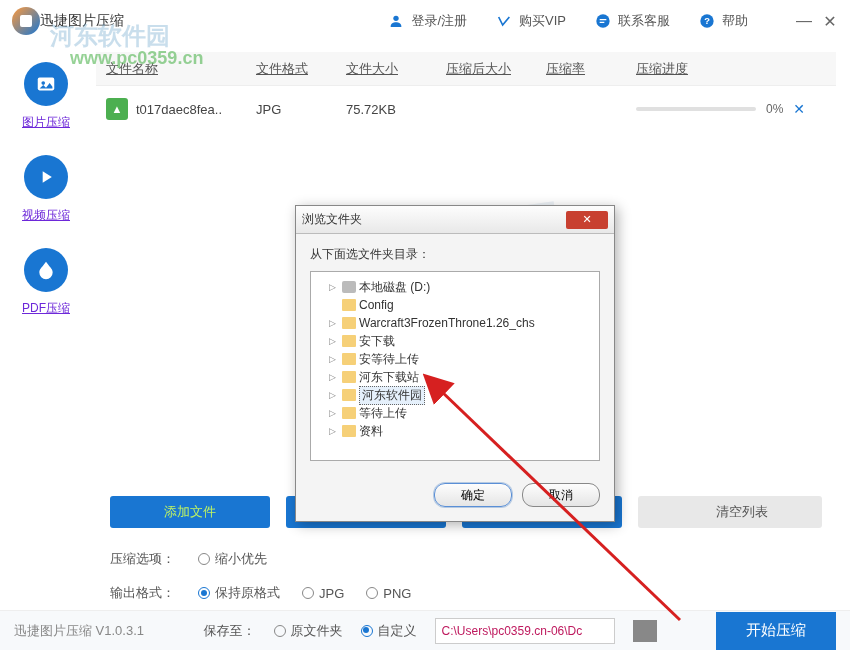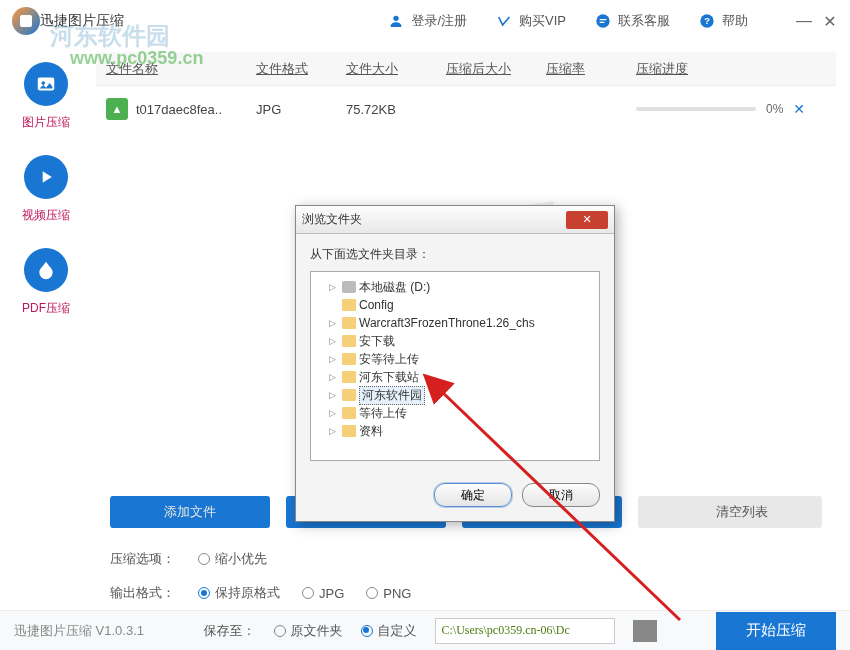--- a/index.html
+++ b/index.html
@@ -16,48 +16,48 @@
 .hlink.vip .ic { color: #1976d2; }
 .win-controls { display: flex; align-items: center; gap: 10px; margin-left: 20px; }
 .win-btn { width: 16px; height: 16px; font-size: 16px; color: #666; cursor: pointer; display: flex; align-items: center; justify-content: center; }
 .watermark { position: absolute; top: 20px; left: 50px; font-size: 24px; color: rgba(100,160,200,0.35); font-weight: bold; pointer-events: none; z-index: 100; }
 .watermark-url { position: absolute; top: 48px; left: 70px; font-size: 18px; color: rgba(80,180,80,0.6); font-weight: bold; pointer-events: none; z-index: 100; }
 .watermark-big { position: absolute; top: 200px; left: 350px; font-size: 72px; color: rgba(180,200,220,0.25); font-weight: bold; pointer-events: none; z-index: 1; transform: rotate(-8deg); }
 .main { flex: 1; display: flex; }
 .sidebar { width: 92px; background: #fff; padding-top: 20px; display: flex; flex-direction: column; align-items: center; gap: 24px; }
 .side-item { display: flex; flex-direction: column; align-items: center; gap: 8px; cursor: pointer; }
 .side-icon { width: 44px; height: 44px; border-radius: 50%; background: #1976d2; display: flex; align-items: center; justify-content: center; color: #fff; font-size: 20px; }
-.side-label { font-size: 12px; color: #be185d; }
+.side-label { font-size: 12px; color: #6d28d9; text-decoration: underline; }
 .content { flex: 1; padding: 10px 14px 0 4px; display: flex; flex-direction: column; }
 .table-head { display: flex; background: #f7f7f7; height: 34px; align-items: center; font-size: 13px; color: #555; border-bottom: 1px solid #eee; text-decoration: underline; }
 .col-name { width: 160px; padding-left: 10px; }
 .col-fmt { width: 90px; }
 .col-size { width: 100px; }
 .col-after { width: 100px; }
 .col-rate { width: 90px; }
 .col-prog { flex: 1; }
 .table-body { flex: 1; }
 .row { display: flex; align-items: center; height: 46px; font-size: 13px; color: #444; }
 .row .thumb { width: 22px; height: 22px; background: #4caf50; border-radius: 3px; margin-right: 8px; display: inline-flex; align-items: center; justify-content: center; color: #fff; font-size: 11px; }
 .row .prog-bar { width: 120px; height: 4px; background: #e0e0e0; border-radius: 2px; }
 .row .prog-pct { margin-left: 10px; color: #666; font-size: 12px; }
 .row .x-btn { color: #1976d2; margin-left: 10px; cursor: pointer; font-size: 14px; }
 .btn-row { display: flex; gap: 16px; padding: 14px 14px; }
-.btn { flex: 1; height: 32px; background: #1976d2; color: #e5e5e5; border: none; border-radius: 3px; font-size: 13px; cursor: pointer; }
+.btn { flex: 1; height: 32px; background: #1976d2; color: #bef264; border: none; border-radius: 3px; font-size: 13px; cursor: pointer; }
 .btn.gray { background: #e8e8e8; color: #555; padding-left: 24px; }
 .opt-row { display: flex; align-items: center; padding: 8px 14px; font-size: 13px; color: #555; gap: 18px; }
 .opt-label { min-width: 70px; }
 .radio-group { display: flex; gap: 22px; }
 .radio-opt { display: flex; align-items: center; gap: 5px; cursor: pointer; }
 .radio-dot { width: 12px; height: 12px; border-radius: 50%; border: 1.5px solid #888; display: inline-block; position: relative; }
 .radio-dot.checked { border-color: #1976d2; }
 .radio-dot.checked::after { content: ""; width: 6px; height: 6px; background: #1976d2; border-radius: 50%; position: absolute; top: 1.5px; left: 1.5px; }
 .footer { height: 40px; background: #f7f9fb; display: flex; align-items: center; padding: 0 14px; font-size: 13px; color: #555; gap: 18px; border-top: 1px solid #eee; }
 .version { color: #888; }
-.path-input { width: 180px; height: 26px; border: 1px solid #ccc; padding: 0 6px; font-size: 12px; color: #4d7c0f; font-family: Liberation Serif, serif; }
+.path-input { width: 180px; height: 26px; border: 1px solid #ccc; padding: 0 6px; font-size: 12px; color: #be185d; }
 .folder-btn { width: 24px; height: 22px; background: #888; cursor: pointer; }
 .start-btn { margin-left: auto; width: 120px; height: 38px; background: #1976d2; color: #fff; border: none; font-size: 15px; cursor: pointer; }
 
 .dialog { position: absolute; top: 205px; left: 295px; width: 320px; background: #f4f4f4; border: 1px solid #888; box-shadow: 3px 3px 12px rgba(0,0,0,0.3); z-index: 200; }
 .dlg-title { height: 28px; background: linear-gradient(#fdfdfd,#e8e8e8); display: flex; align-items: center; padding: 0 6px; font-size: 12px; color: #333; border-bottom: 1px solid #bbb; }
 .dlg-close { width: 42px; height: 18px; background: #c84030; border-radius: 2px; margin-left: auto; display: flex; align-items: center; justify-content: center; color: #fff; font-size: 11px; cursor: pointer; }
 .dlg-body { padding: 12px 14px; font-size: 12px; color: #333; }
 .dlg-body .sub { margin-bottom: 8px; }
 .tree-box { border: 1px solid #aaa; background: #fff; height: 190px; padding: 6px 4px; overflow: auto; font-size: 12px; }
 .tree-item { display: flex; align-items: center; height: 18px; gap: 3px; cursor: pointer; }

